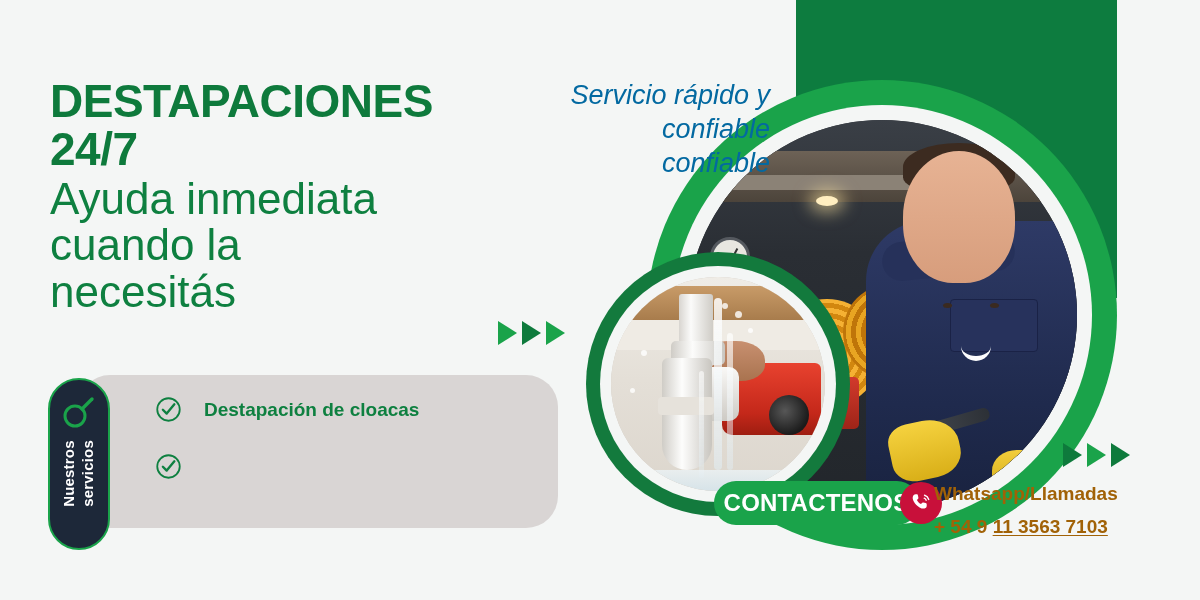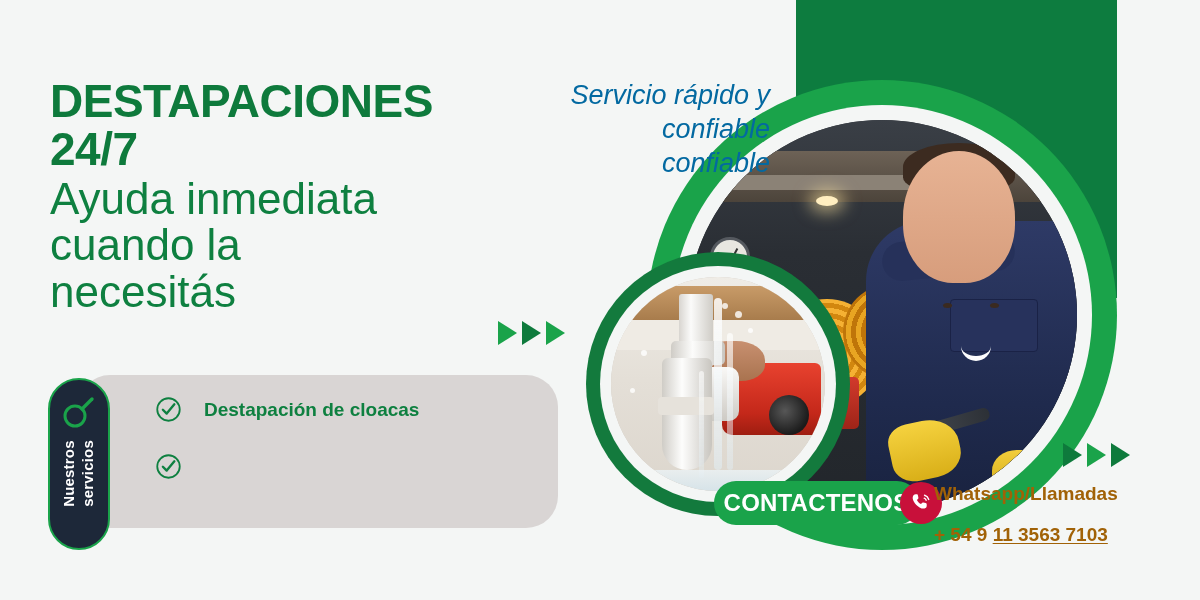--- a/index.html
+++ b/index.html
@@ -402,21 +402,21 @@
   }
   .contact-text {
     position: absolute;
     left: 934px;
     top: 481px;
     color: #a16207;
     font-size: 19px;
     font-weight: 700;
     line-height: 1.32;
   }
-  .contact-text .num { display: block; margin-top: 16px; }
+  .contact-text .num { display: block; margin-top: 8px; }
   .contact-text .num u { text-decoration: underline; text-underline-offset: 2px; }
 </style>
 </head>
 <body>
 
 <div class="banner">
 
   <div class="green-block"></div>
 
   <div class="circle-big-ring"></div>

